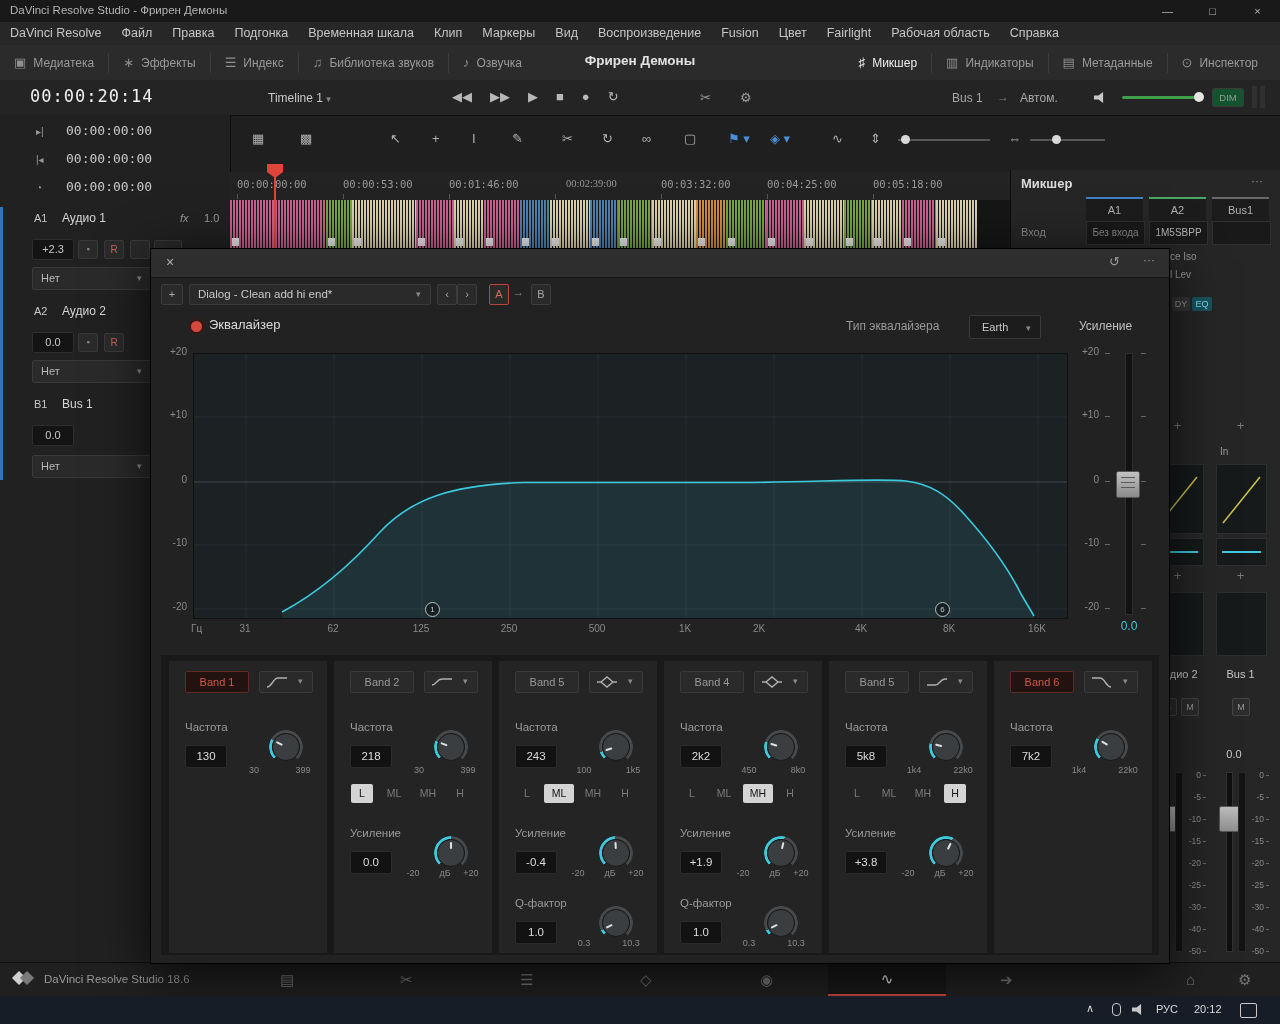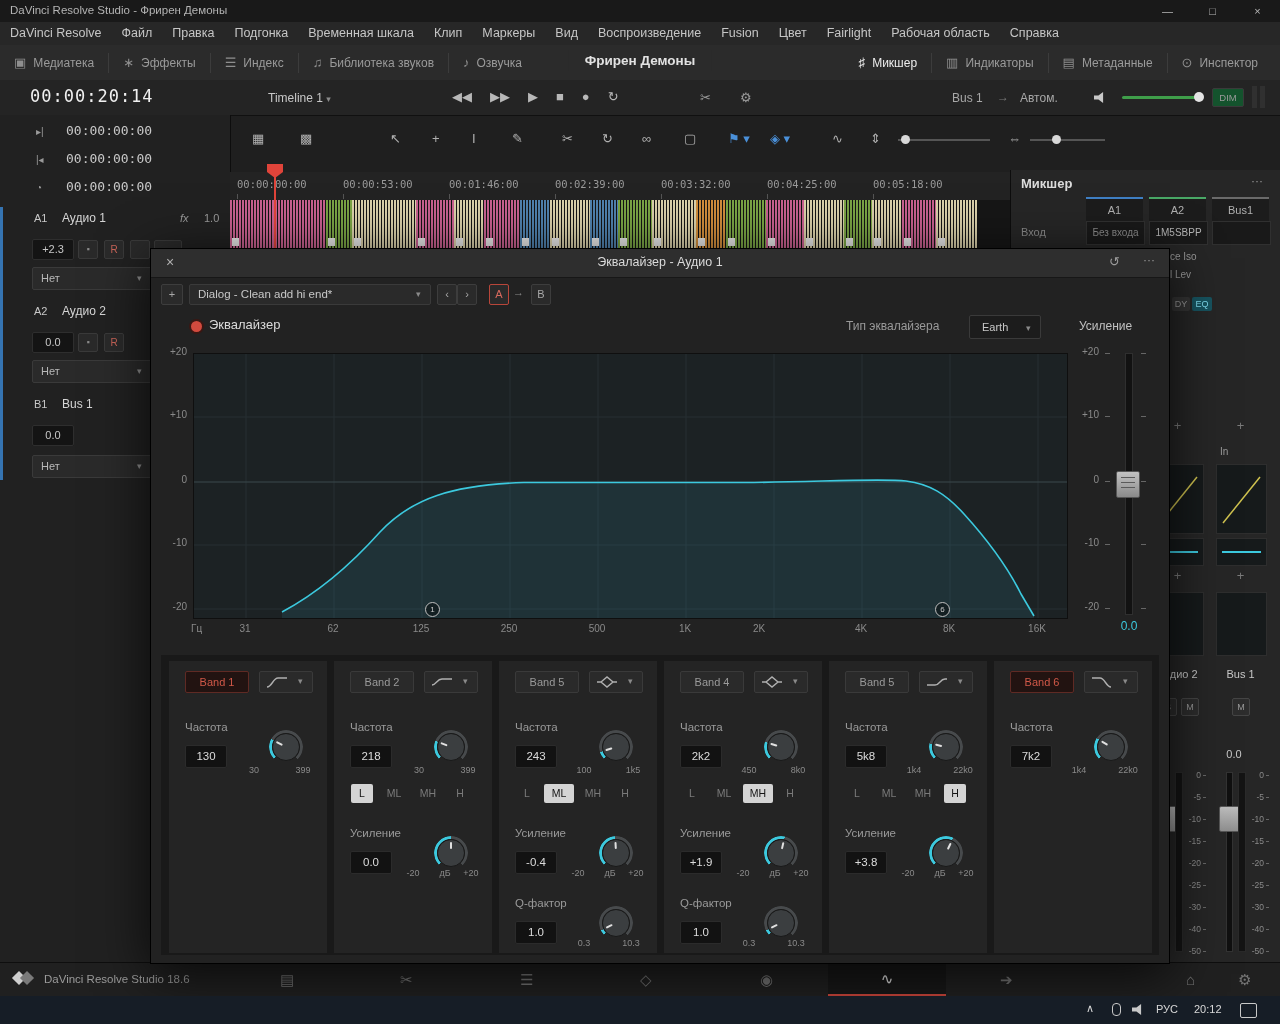--- a/index.html
+++ b/index.html
@@ -247,21 +247,21 @@
       <div class="abs" style="left: 822px; top: 12px; width: 9px; height: 9px; border-radius: 50%; background: rgb(216, 216, 216);"></div>
     </div>
 
   <div class="abs ruler" id="ruler">
       <div class="tick-label abs mono" style="left: 7px; top: 6px;">00:00:00:00</div>
       <div class="abs" style="left: 7px; top: 22px; width: 1px; height: 5px; background: rgb(85, 85, 85);"></div>
       <div class="tick-label abs mono" style="left: 113px; top: 6px;">00:00:53:00</div>
       <div class="abs" style="left: 113px; top: 22px; width: 1px; height: 5px; background: rgb(85, 85, 85);"></div>
       <div class="tick-label abs mono" style="left: 219px; top: 6px;">00:01:46:00</div>
       <div class="abs" style="left: 219px; top: 22px; width: 1px; height: 5px; background: rgb(85, 85, 85);"></div>
-      <div class="tick-label abs mono" style="left: 325px; top: 6px;">00:02:39:00</div>
+      <div class="tick-label abs mono" style="left: 336px; top: 6px; font-family: Liberation Serif, serif;">00:02:39:00</div>
       <div class="abs" style="left: 325px; top: 22px; width: 1px; height: 5px; background: rgb(85, 85, 85);"></div>
       <div class="tick-label abs mono" style="left: 431px; top: 6px;">00:03:32:00</div>
       <div class="abs" style="left: 431px; top: 22px; width: 1px; height: 5px; background: rgb(85, 85, 85);"></div>
       <div class="tick-label abs mono" style="left: 537px; top: 6px;">00:04:25:00</div>
       <div class="abs" style="left: 537px; top: 22px; width: 1px; height: 5px; background: rgb(85, 85, 85);"></div>
       <div class="tick-label abs mono" style="left: 643px; top: 6px;">00:05:18:00</div>
       <div class="abs" style="left: 643px; top: 22px; width: 1px; height: 5px; background: rgb(85, 85, 85);"></div>
     </div>
 
   <div class="abs clips" id="clips">
@@ -411,21 +411,20 @@
         <div class="mx-scale abs" style="left: 235px; top: 754px; width: 18px;">-40</div>
         <div class="abs" style="left: 255px; top: 759px; width: 3px; height: 1px; background: rgb(102, 102, 102);"></div>
         <div class="mx-scale abs" style="left: 235px; top: 776px; width: 18px;">-50</div>
         <div class="abs" style="left: 255px; top: 781px; width: 3px; height: 1px; background: rgb(102, 102, 102);"></div>
       </div>
   </div>
 
   <div class="abs dialog" id="eq-dialog">
     <div class="abs dlg-title">
       <div class="abs" style="left:10px;top:5px;width:18px;text-align:center;font-size:14px;color:#b0b0b0;">×</div>
-      <div class="abs" style="left:0;top:6px;width:100%;text-align:center;font-size:12.5px;color:#dadada;">Эквалайзер - Аудио 1</div>
       <div class="abs" style="left:958px;top:5px;font-size:13px;color:#9a9a9a;">↺</div>
       <div class="abs" style="left:992px;top:4px;font-size:12px;color:#9a9a9a;">···</div>
     </div>
 
     <div class="abs smallbox" style="left:10px;top:35px;width:20px;height:19px;line-height:19px;">+</div>
     <div class="abs dropdown" style="left:38px;top:35px;width:240px;height:19px;line-height:19px;">
       <span style="margin-left:8px;color:#c8c8c8;font-size:11.5px;">Dialog - Clean add hi end*</span>
       <span class="chev abs" style="left:226px;top:0;">▾</span>
     </div>
     <div class="abs smallbox" style="left:286px;top:35px;width:18px;height:19px;line-height:18px;">‹</div>

